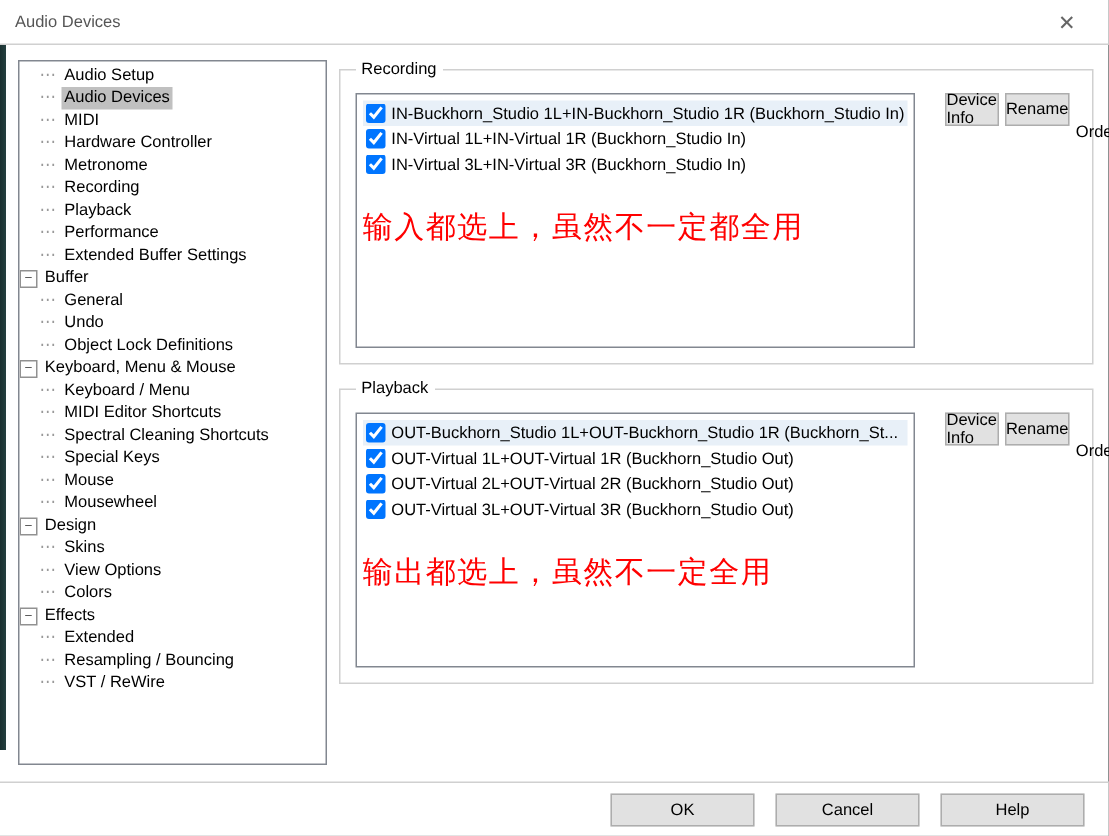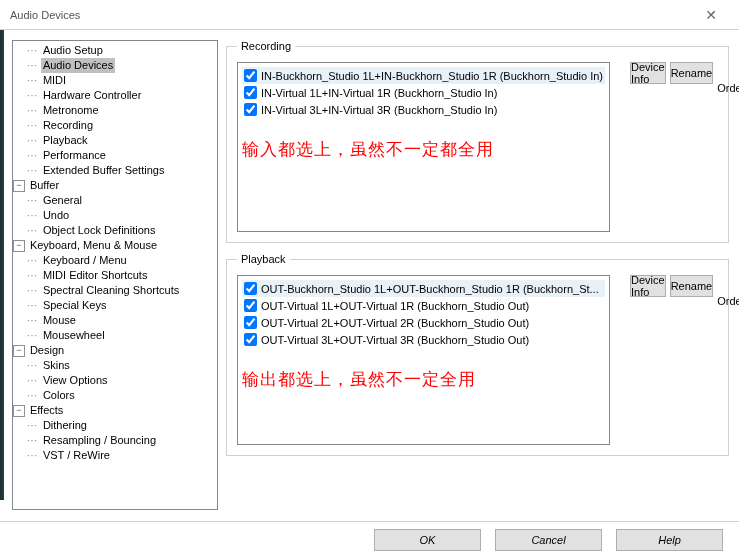--- a/index.html
+++ b/index.html
@@ -19,30 +19,30 @@
   .item-text.selected { background: #c0c0c0; color: #000; }
   .right-panel { flex: 1; display: flex; flex-direction: column; gap: 10px; }
   fieldset { border: 1px solid #d0d0d0; padding: 10px; position: relative; }
   legend { padding: 0 4px; color: #000; font-size: 11px; }
   .device-box-wrap { display: flex; gap: 20px; }
   .device-list { flex: 1; border: 1px solid #828790; background: #fff; height: 170px; padding: 4px; position: relative; }
   .device-row { display: flex; align-items: center; height: 17px; padding: 0 2px; }
   .device-row.selected { background: #e8f0f8; }
   .device-row input[type=checkbox] { width: 13px; height: 13px; margin-right: 4px; }
   .device-row span { color: #000; white-space: nowrap; overflow: hidden; text-overflow: ellipsis; }
-  .annotation { color: #ff0000; font-size: 17px; margin-top: 20px; font-family: Liberation Serif, serif; letter-spacing: 1px; }
+  .annotation { color: #ff0000; font-size: 20px; margin-top: 20px; font-family: Liberation Serif, serif; letter-spacing: 1px; }
   .side-buttons { width: 88px; display: flex; flex-direction: row; gap: 4px; }
   .btn { background: #e1e1e1; border: 1px solid #adadad; height: 22px; display: flex; align-items: center; justify-content: center; color: #000; cursor: default; }
   .order-label { margin-top: 20px; color: #000; text-align: right; }
   .arrow-row { display: flex; gap: 4px; }
   .arrow-btn { width: 30px; height: 22px; background: #e1e1e1; border: 1px solid #adadad; display: flex; align-items: center; justify-content: center; }
   .arrow-btn svg { width: 10px; height: 6px; fill: #555; }
   .reset-btn { width: 60px; margin-top: 36px; margin-left: auto;}
   .footer { position: absolute; bottom: 0; right: 0; height: 36px; width: 100%; border-top: 1px solid #d0d0d0; display: flex; align-items: center; justify-content: flex-end; gap: 14px; padding: 0 16px; background: #fff;}
-  .footer .btn { width: 107px; font-style: italic; }
+  .footer .btn { width: 96px; }
   .tree-panel::-webkit-scrollbar { width: 16px; }
   .tree-panel::-webkit-scrollbar-track { background: #f0f0f0; }
   .tree-panel::-webkit-scrollbar-thumb { background: #c2c2c2; border: 1px solid #a0a0a0;}
   .tree-panel::-webkit-scrollbar-button { background: #f0f0f0; height:16px; border:1px solid #c0c0c0;}
 </style>
 </head>
 <body>
 
 <div class="window">
   <div class="titlebar">
@@ -150,21 +150,21 @@
           <div class="node-row indent1">
             <span class="leaf-dash">⋯</span>
             <span class="item-text">Colors</span>
           </div>
           <div class="node-row indent0">
             <span class="toggle">−</span>
             <span class="item-text">Effects</span>
           </div>
           <div class="node-row indent1">
             <span class="leaf-dash">⋯</span>
-            <span class="item-text">Dithering</span>
+            <span class="item-text">Extended</span>
           </div>
           <div class="node-row indent1">
             <span class="leaf-dash">⋯</span>
             <span class="item-text">Resampling / Bouncing</span>
           </div>
           <div class="node-row indent1">
             <span class="leaf-dash">⋯</span>
             <span class="item-text">VST / ReWire</span>
           </div>
         </div>

